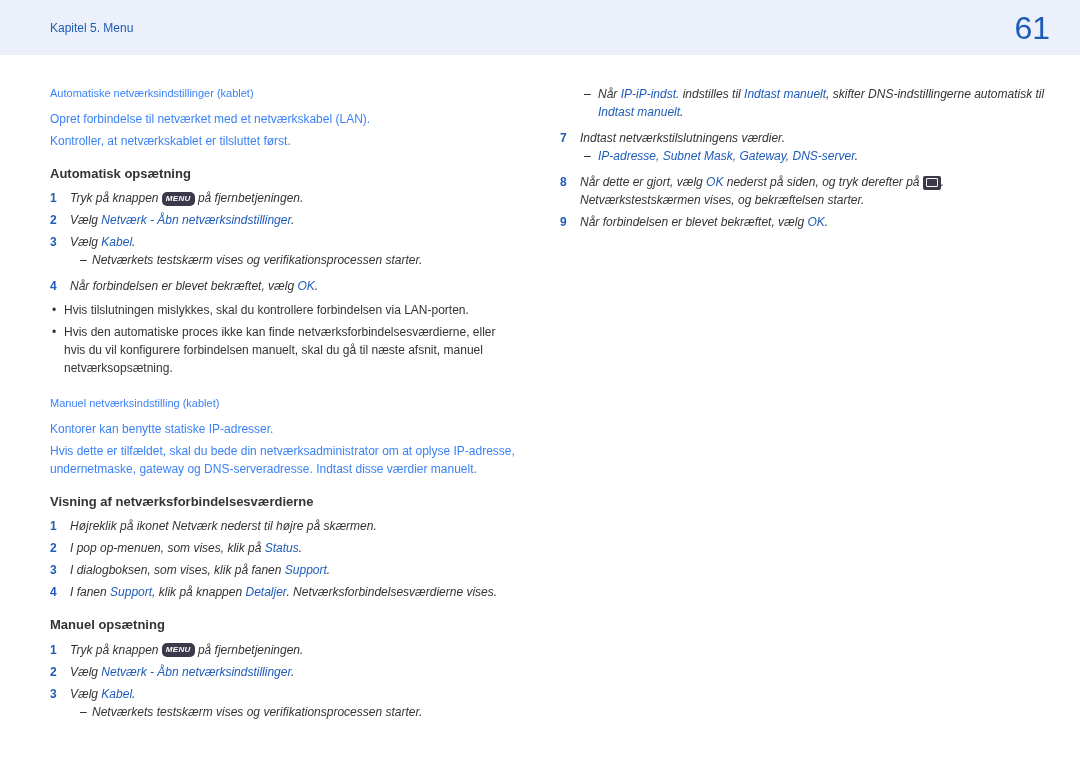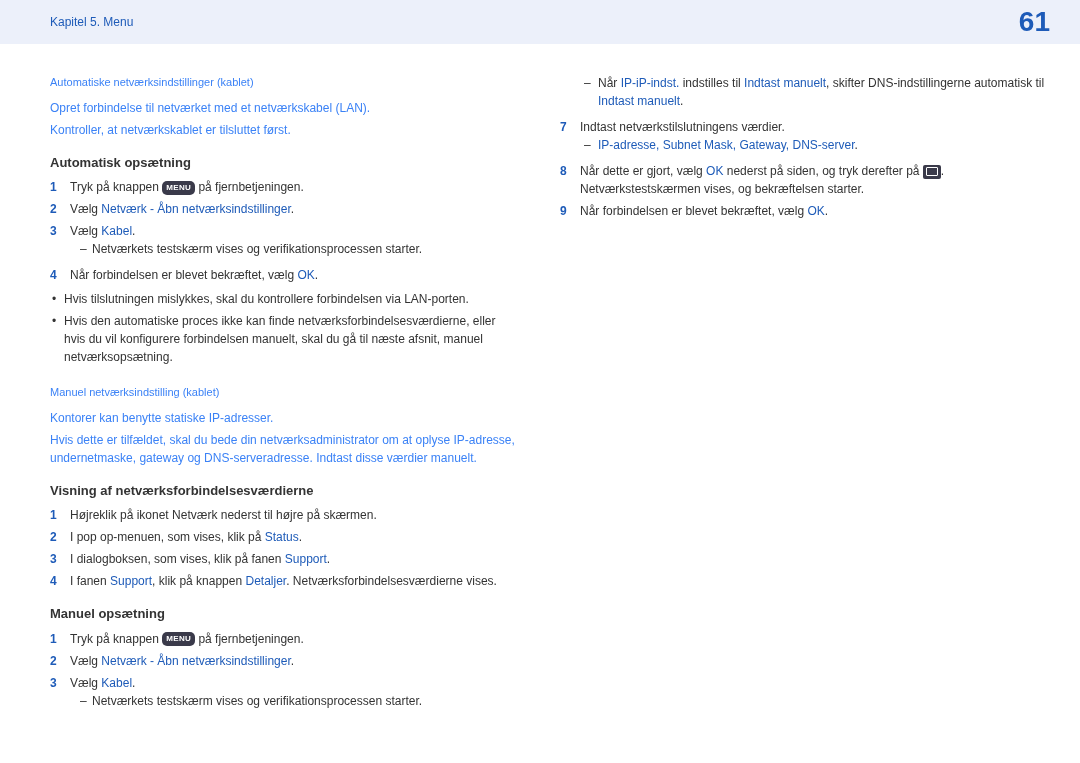--- a/index.html
+++ b/index.html
@@ -7,35 +7,35 @@
     width: 1080px;
     height: 763px;
     font-family: Arial, Helvetica, sans-serif;
     background: #fff;
     color: #333;
     font-size: 12px;
     line-height: 1.5;
   }
   .header {
     background: #ecf0fa;
-    height: 44px;
+    height: 55px;
     display: flex;
     align-items: center;
     justify-content: space-between;
     padding: 0 30px 0 50px;
   }
   .breadcrumb {
     color: #1e5bb8;
     font-size: 12px;
     font-weight: 500;
   }
   .page-number {
     color: #1e5bb8;
-    font-size: 28px;
-    font-weight: 700;
+    font-size: 32px;
+    font-weight: 400;
   }
   .content {
     display: flex;
     padding: 30px 35px 20px 50px;
     gap: 40px;
   }
   .col {
     flex: 1;
     min-width: 0;
   }
@@ -63,21 +63,21 @@
     display: flex;
     gap: 8px;
     margin-bottom: 4px;
     font-size: 12px;
   }
   .step-num {
     color: #1e5bb8;
     font-weight: 600;
     flex: 0 0 12px;
   }
-  .step-body { flex: 1; }
+  .step-body { flex: 1; font-style: italic; }
   .sub-dash {
     padding-left: 22px;
     position: relative;
     margin-bottom: 4px;
     font-size: 12px;
   }
   .sub-dash::before {
     content: "–";
     position: absolute;
     left: 10px;

